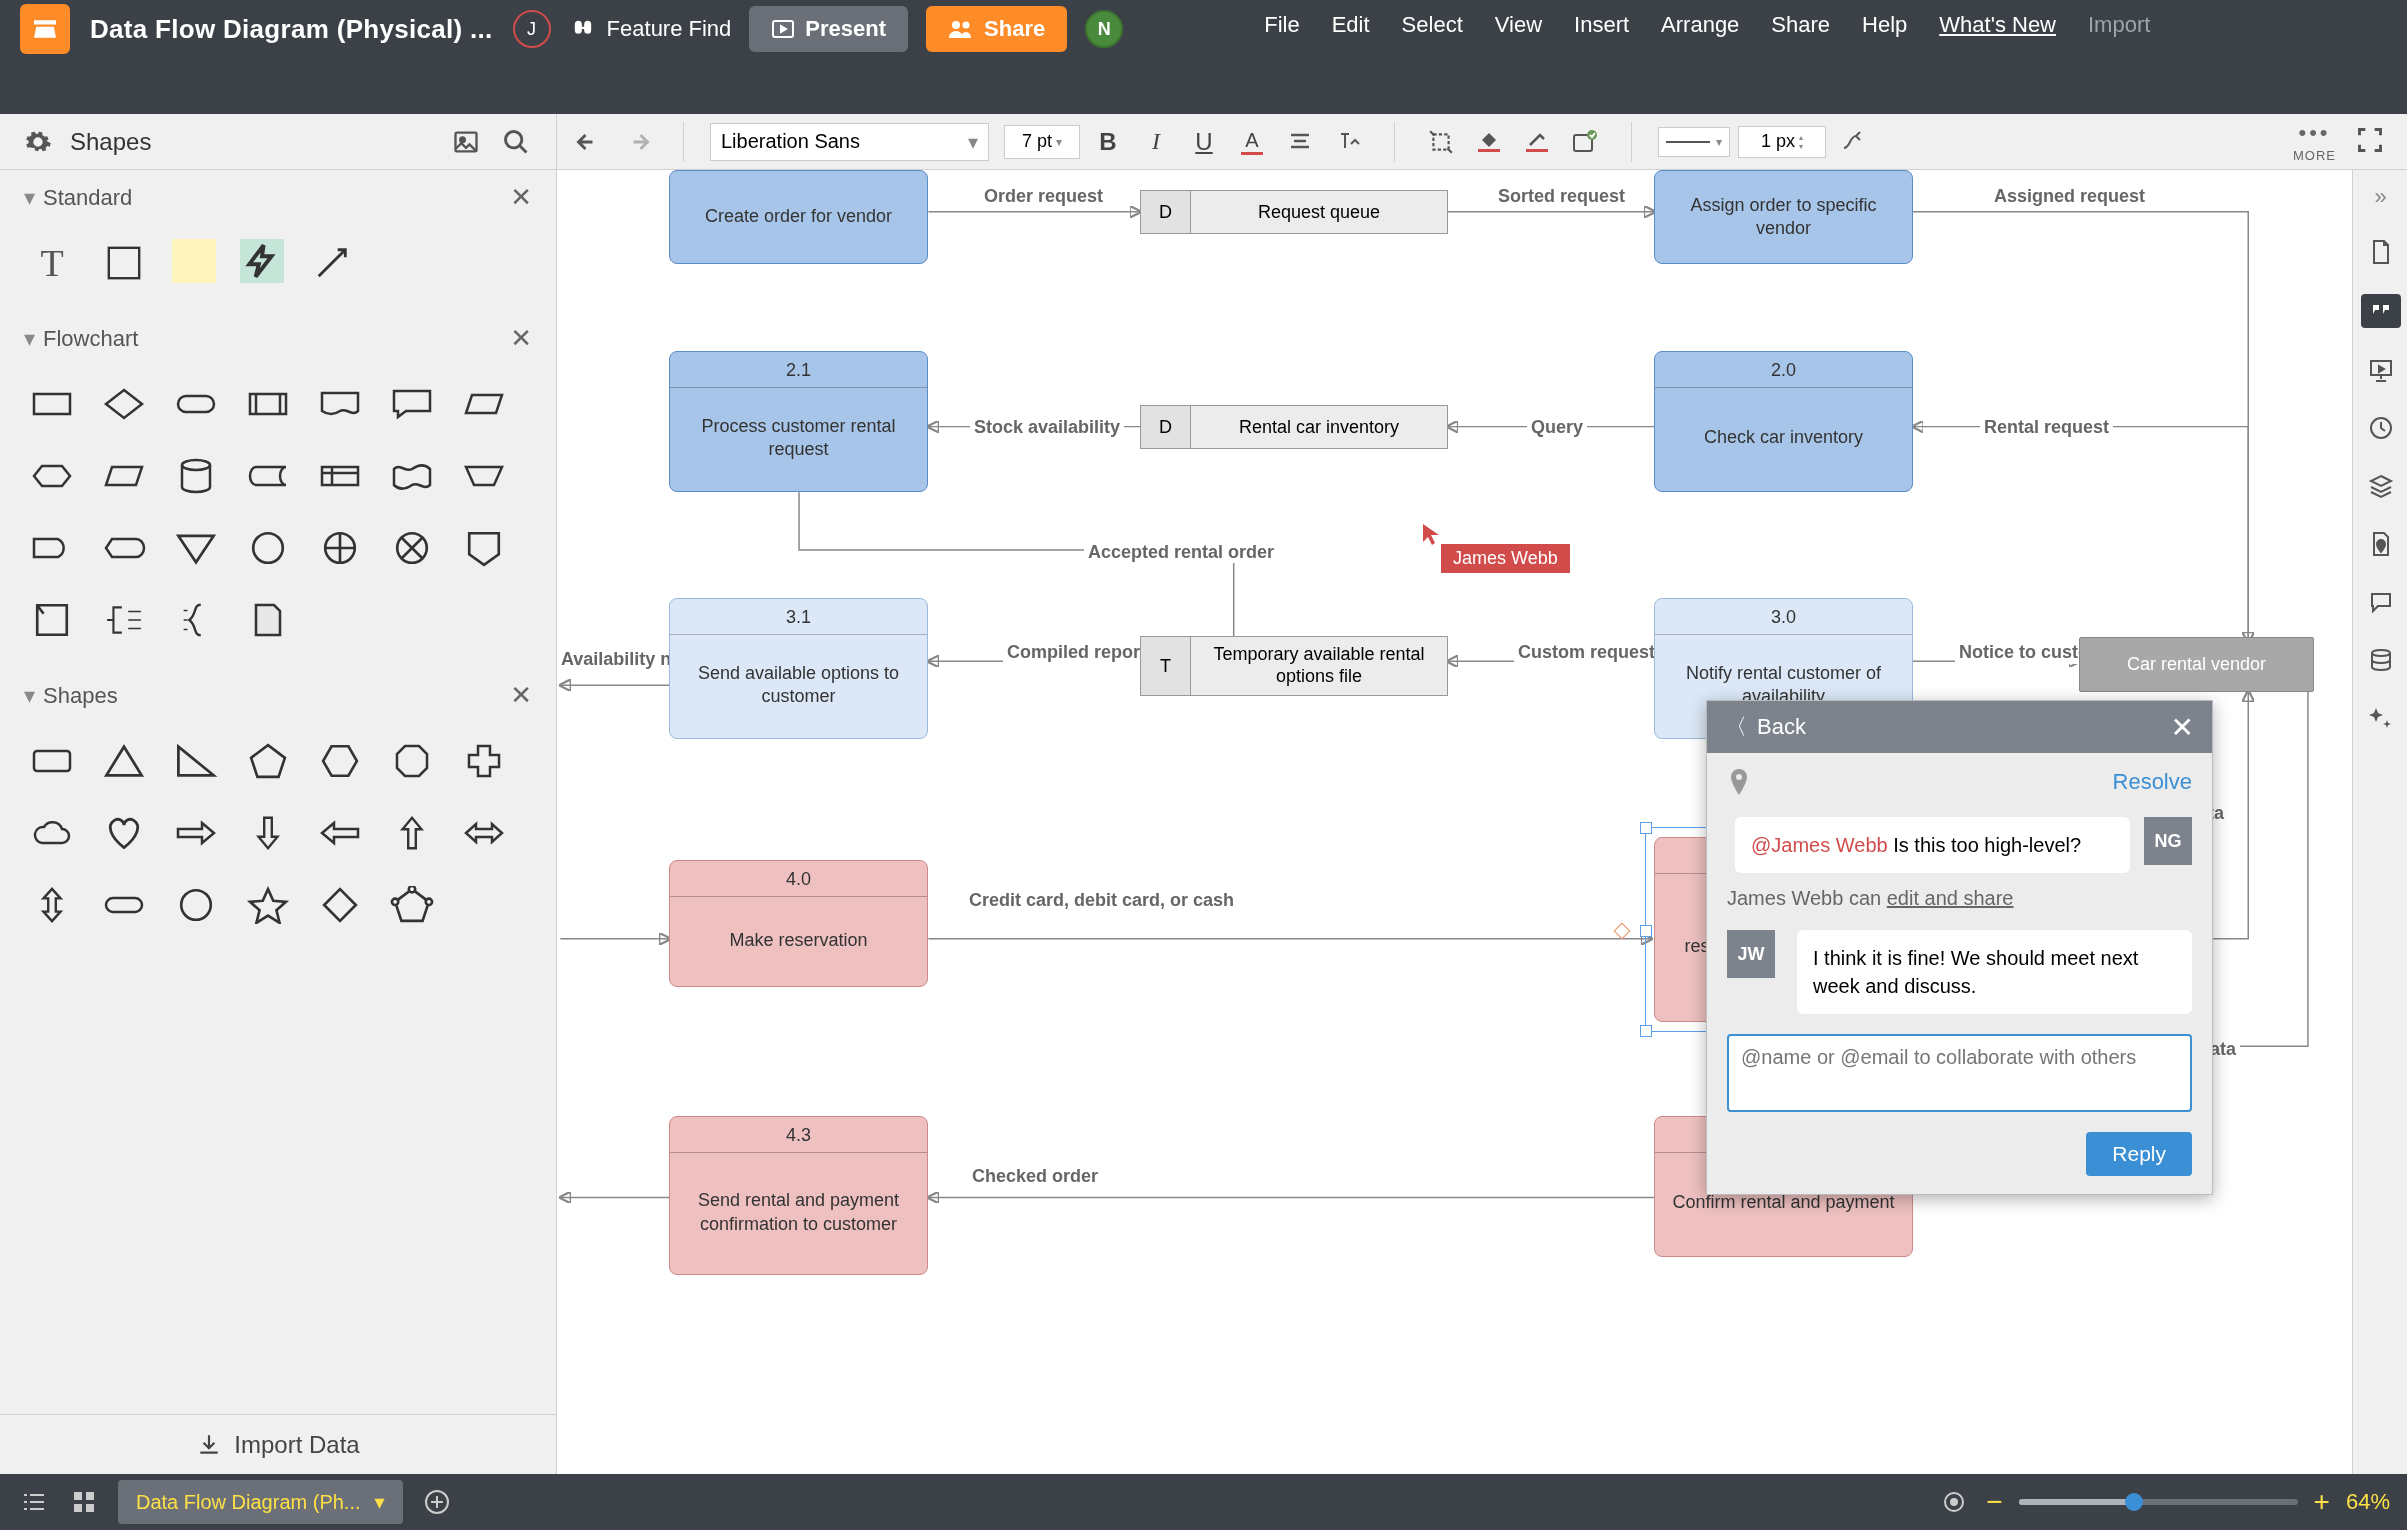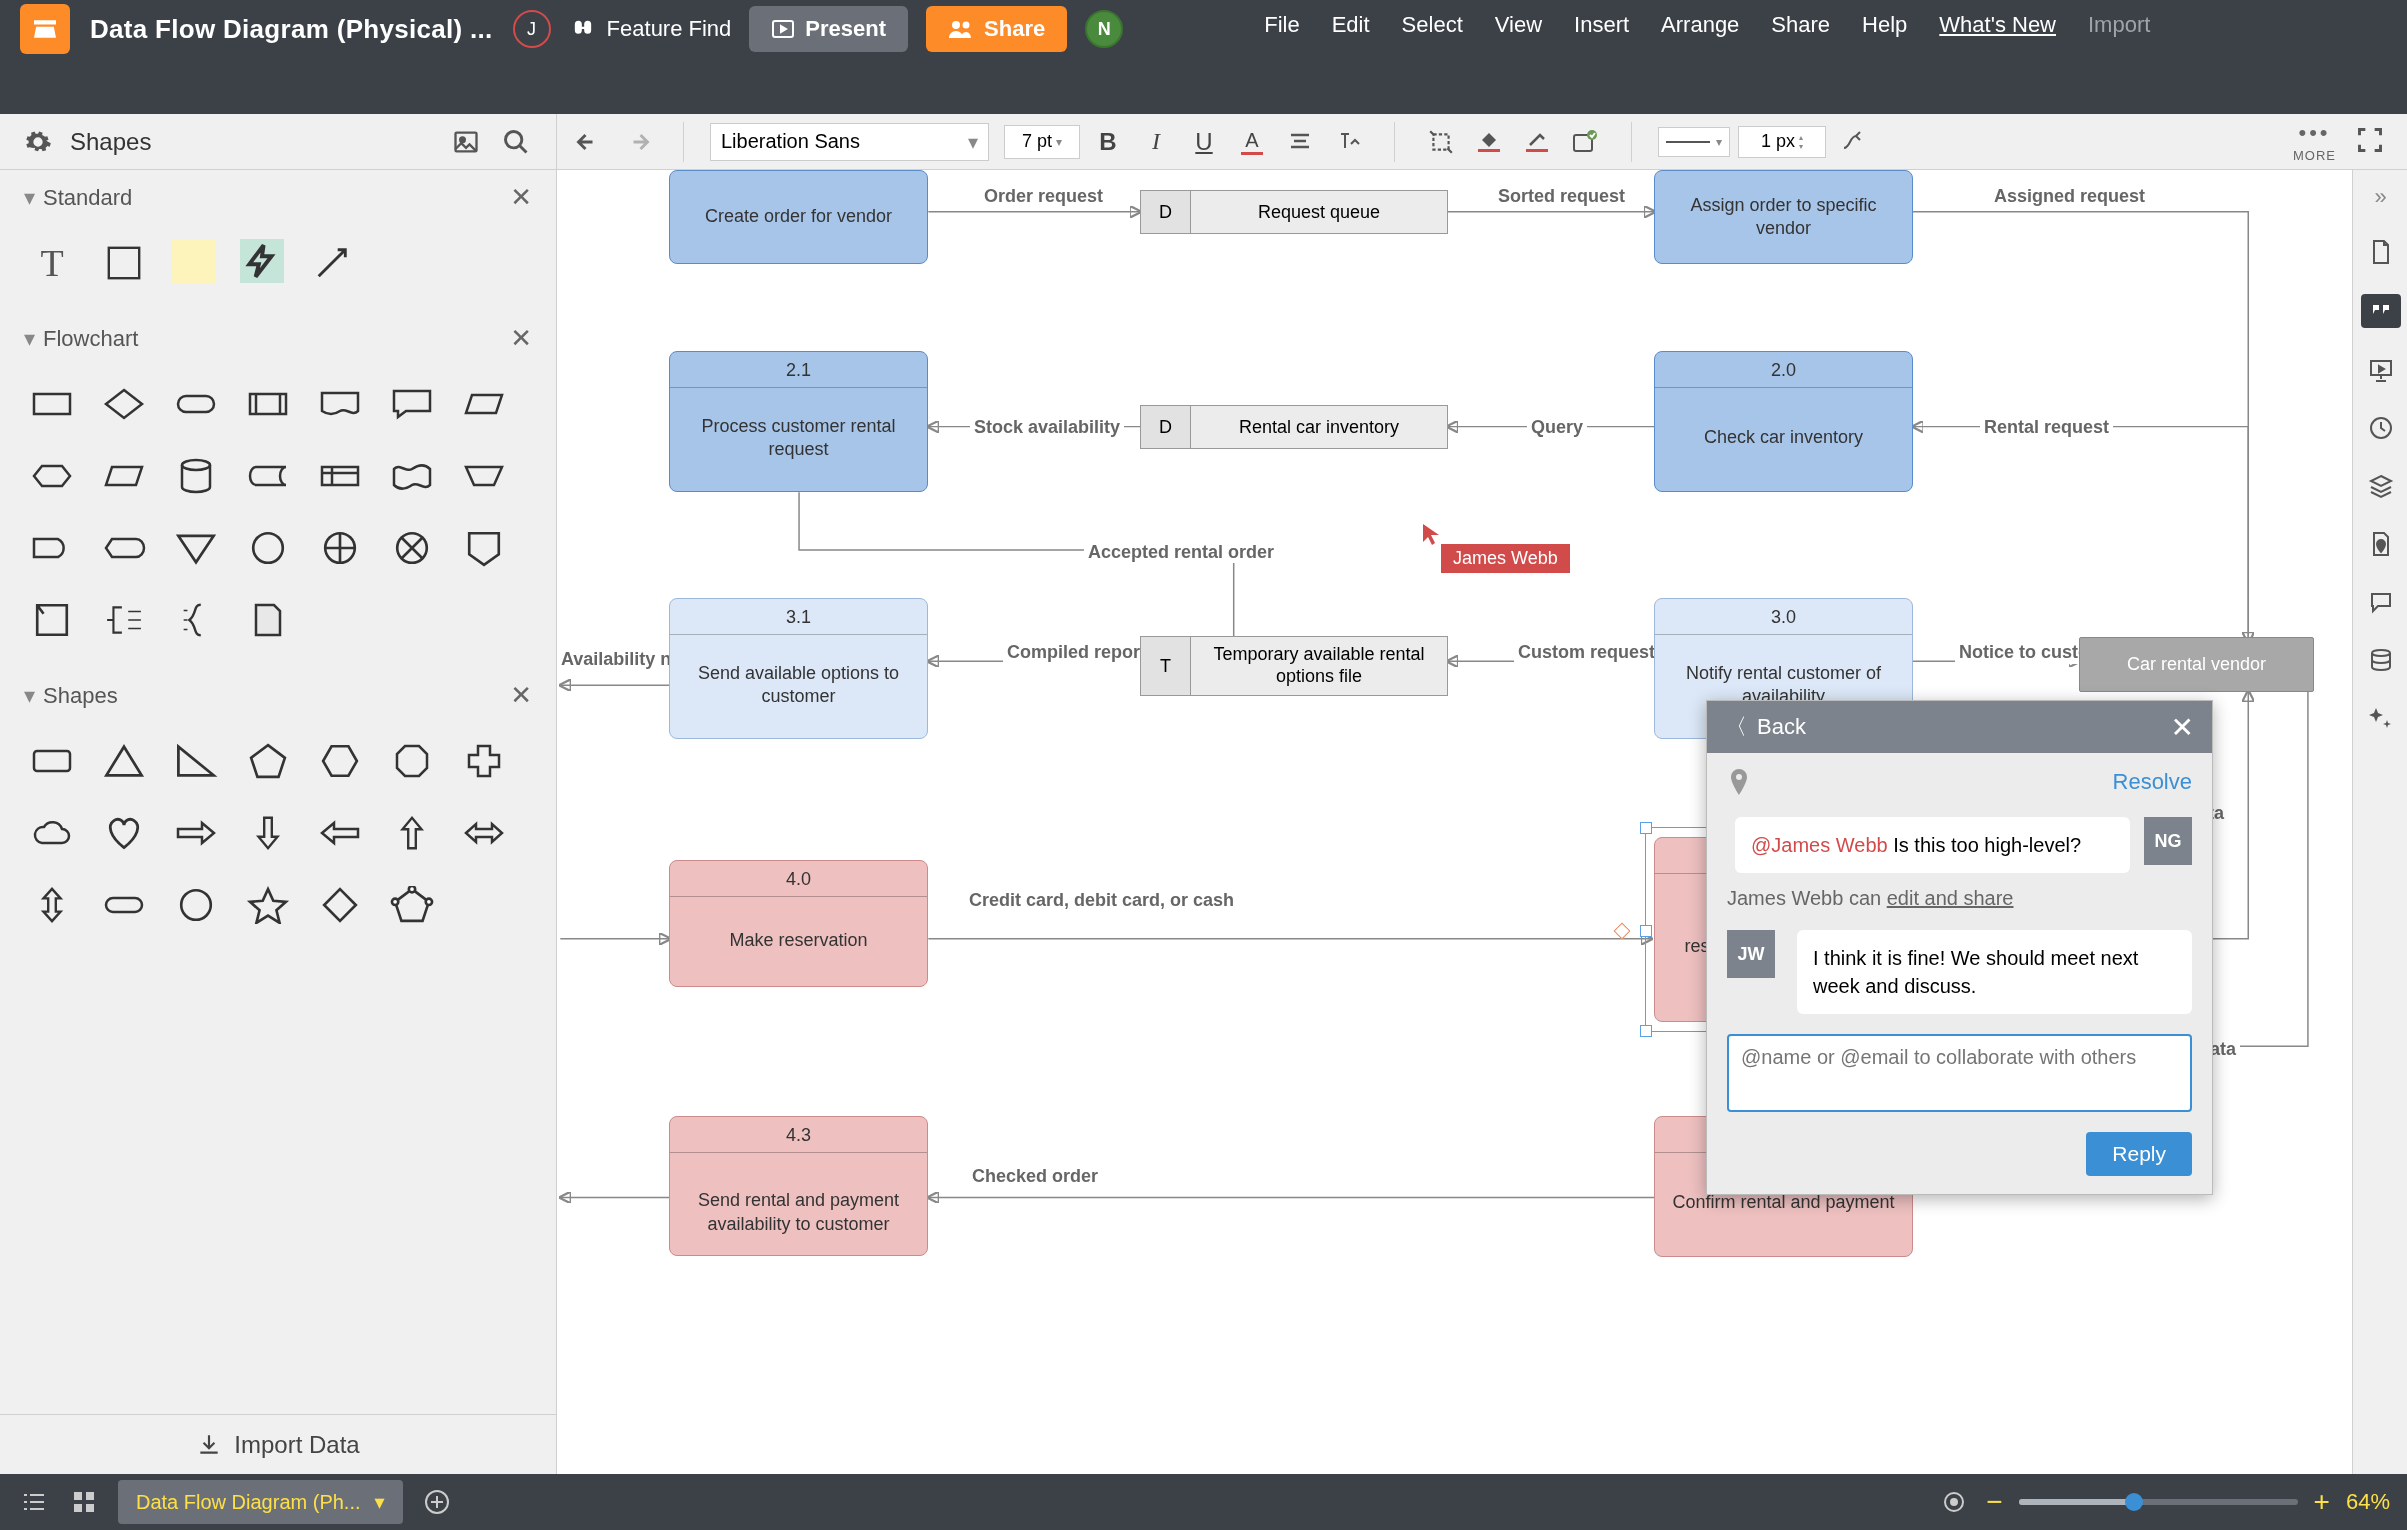--- a/index.html
+++ b/index.html
@@ -700,23 +700,23 @@
           <div class="node-label" style="height:145px">Process customer reservation and payment information</div>
         </div>
         <div class="comment-indicator" style="left:1373px;top:665px">
           <svg width="20" height="18" viewBox="0 0 20 18" fill="#fff">
               <path d="M2 2h6v4H4l-2 3zM12 2h6v4h-4l-2 3z"></path>
             </svg>
         </div>
         <span class="edge-label multi" style="left:1530px;top:632px;text-align:center">Processed data</span>
         <span class="edge-label" style="left:1542px;top:869px">Processed data</span>
 
-        <div class="node pink" style="left:112px;top:946px;width:259px;height:140px">
+        <div class="node pink" style="left:112px;top:946px;width:259px;height:159px">
           <div class="node-id">4.3</div>
-          <div class="node-label" style="height:119px">Send rental and payment availability to customer</div>
+          <div class="node-label" style="height:119px">Send rental and payment confirmation to customer</div>
         </div>
         <span class="edge-label" style="left:411px;top:996px">Checked order</span>
         <div class="node pink" style="left:1097px;top:946px;width:259px;height:141px">
           <div class="node-id">4.2</div>
           <div class="node-label" style="height:100px">Confirm rental and payment</div>
         </div>
 
         <div class="comment-panel">
           <div class="comment-header">
             <div class="back">

